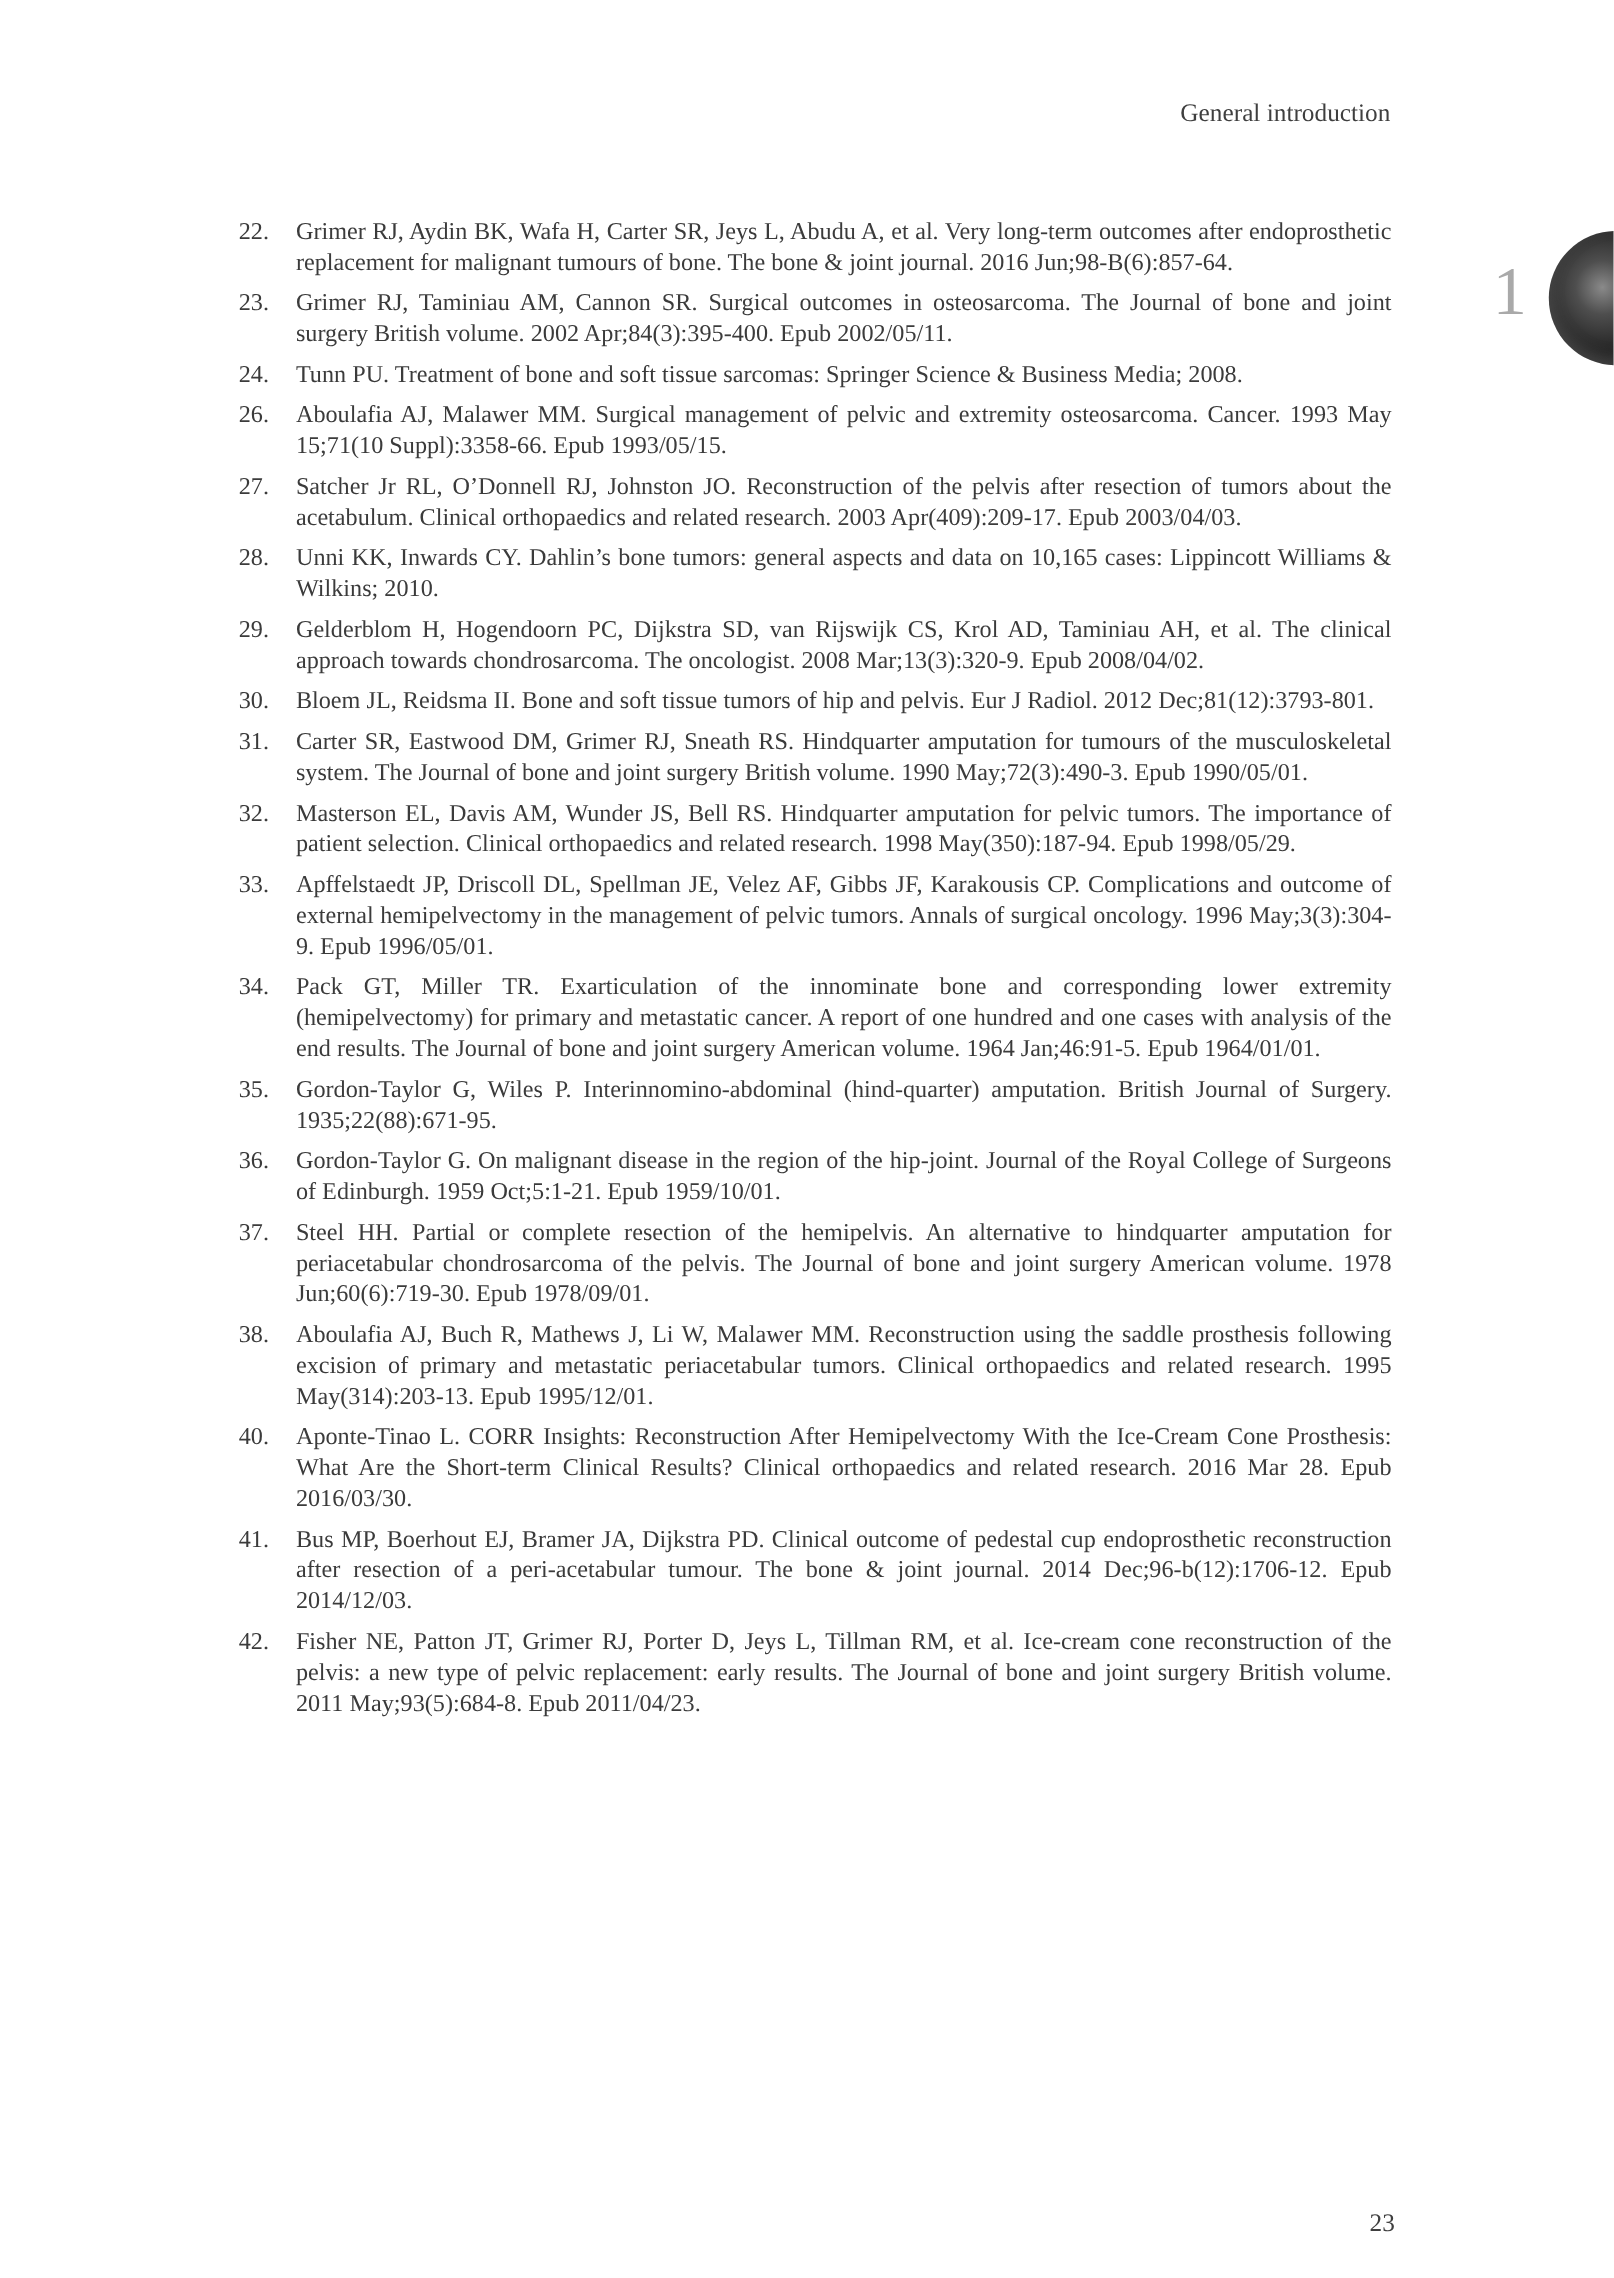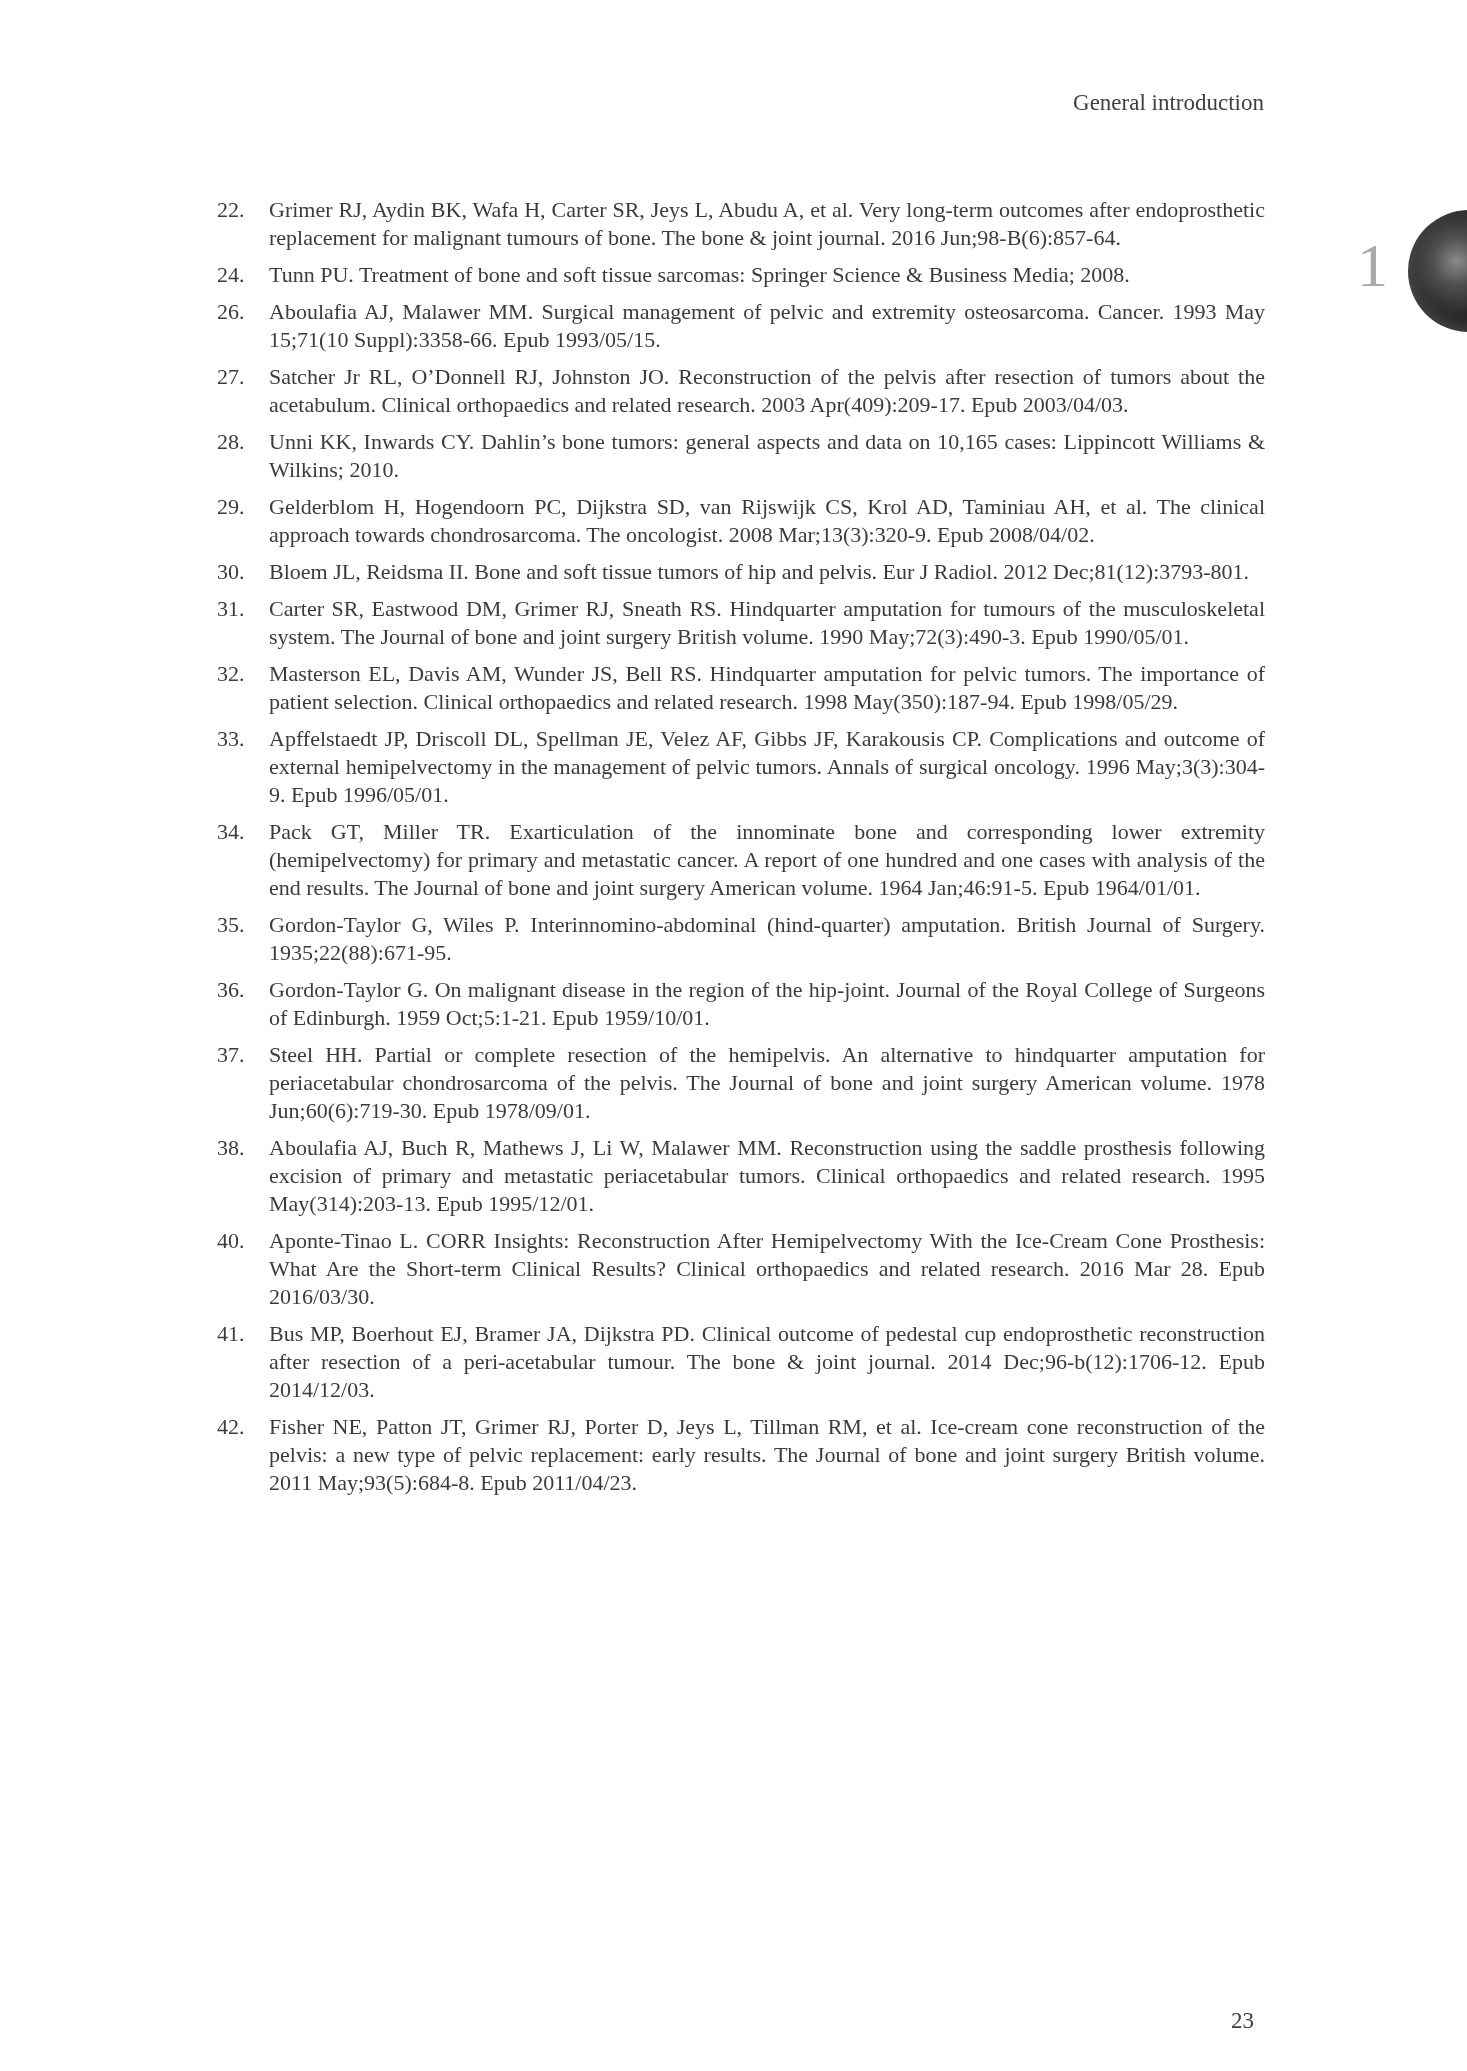--- a/index.html
+++ b/index.html
@@ -62,40 +62,44 @@
     flex: none;
     width: 52px;
   }
   .ref-text {
     flex: 1;
     text-align: justify;
   }
   .page-number {
     position: absolute;
     top: 2008px;
-    right: 213px;
+    right: 199px;
     font-size: 23px;
     color: #3f3f3f;
   }
 </style>
 </head>
 <body>
 
 <div class="page">
 
   <div class="running-header">General introduction</div>
 
   <span class="chapter-num">1</span>
 
   <div class="chapter-img"></div>
 
   <div class="refs">
       <div class="ref-item">
         <span class="ref-num">22.</span>
         <span class="ref-text">Grimer RJ, Aydin BK, Wafa H, Carter SR, Jeys L, Abudu A, et al. Very long-term outcomes after endoprosthetic replacement for malignant tumours of bone. The bone &amp; joint journal. 2016 Jun;98-B(6):857-64.</span>
+      </div>
+      <div class="ref-item">
+        <span class="ref-num">23.</span>
+        <span class="ref-text">Grimer RJ, Taminiau AM, Cannon SR. Surgical outcomes in osteosarcoma. The Journal of bone and joint surgery British volume. 2002 Apr;84(3):395-400. Epub 2002/05/11.</span>
       </div>
       <div class="ref-item">
         <span class="ref-num">24.</span>
         <span class="ref-text">Tunn PU. Treatment of bone and soft tissue sarcomas: Springer Science &amp; Business Media; 2008.</span>
       </div>
       <div class="ref-item">
         <span class="ref-num">26.</span>
         <span class="ref-text">Aboulafia AJ, Malawer MM. Surgical management of pelvic and extremity osteosarcoma. Cancer. 1993 May 15;71(10 Suppl):3358-66. Epub 1993/05/15.</span>
       </div>
       <div class="ref-item">

